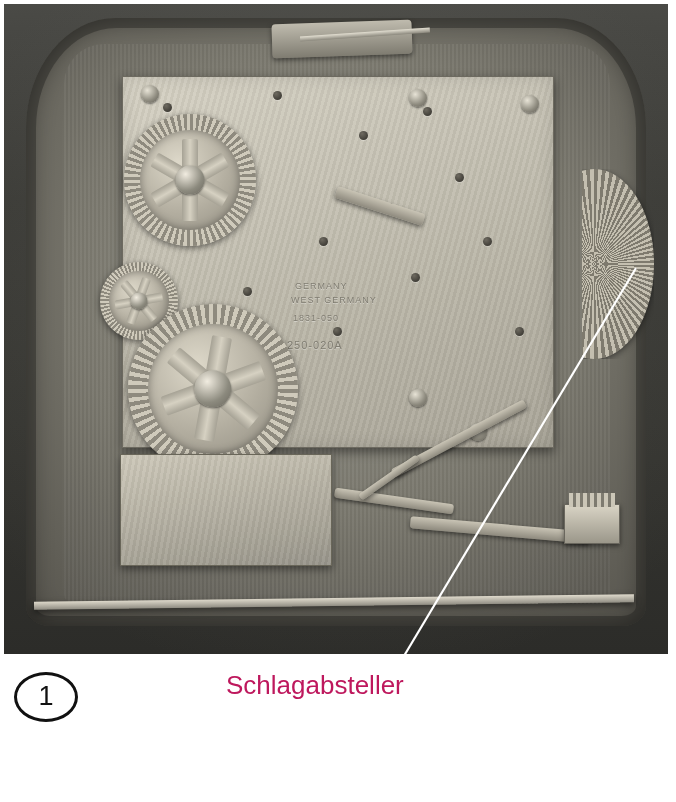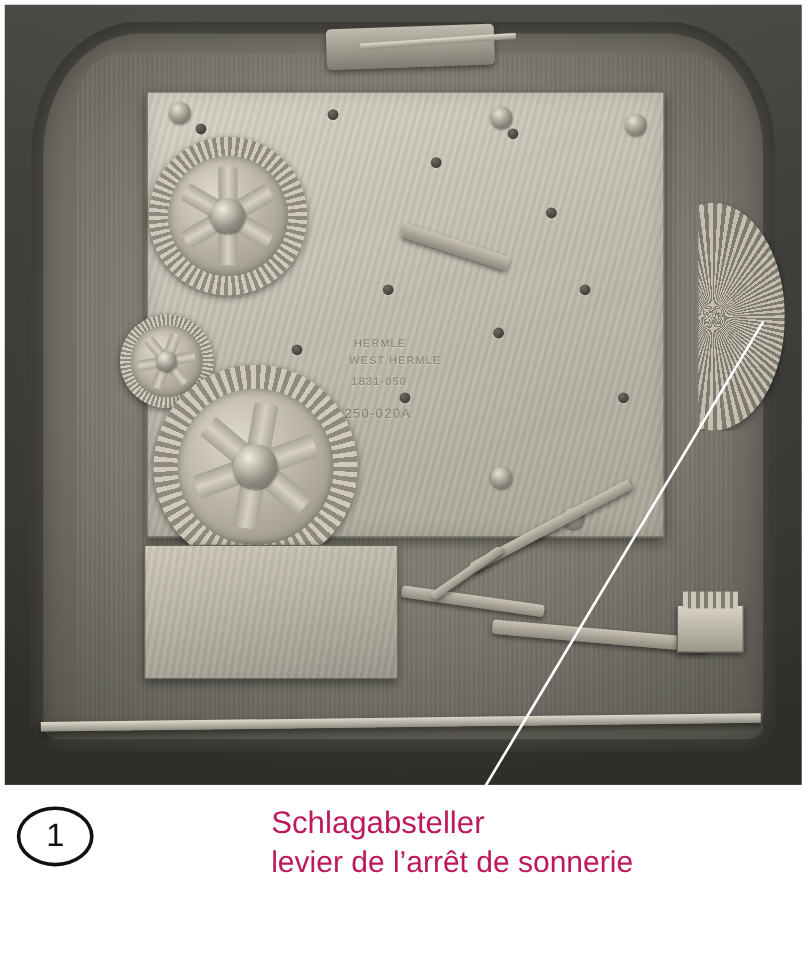--- a/index.html
+++ b/index.html
@@ -306,22 +306,22 @@
       <div class="hole" style="left:210px; top:250px;"></div>
       <div class="hole" style="left:392px; top:250px;"></div>
 
       <div class="post" style="left:18px;  top:8px;"></div>
       <div class="post" style="left:286px; top:12px;"></div>
       <div class="post" style="left:398px; top:18px;"></div>
       <div class="post" style="left:12px;  top:330px;"></div>
       <div class="post" style="left:286px; top:312px;"></div>
       <div class="post" style="left:346px; top:346px;"></div>
 
-      <div class="engrave" style="left:172px; top:204px;">HERMLE</div>
-      <div class="engrave" style="left:168px; top:218px;">WEST HERMLE</div>
+      <div class="engrave" style="left:172px; top:204px;">GERMANY</div>
+      <div class="engrave" style="left:168px; top:218px;">WEST GERMANY</div>
       <div class="engrave" style="left:170px; top:236px;">1831-050</div>
       <div class="engrave" style="left:164px; top:262px; font-size:11px;">250-020A</div>
     </div>
 
     <div class="gear" style="left:120px; top:110px; width:132px; height:132px;">
       <div class="spoke" style="transform:rotate(0deg)"></div>
       <div class="spoke" style="transform:rotate(60deg)"></div>
       <div class="spoke" style="transform:rotate(120deg)"></div>
       <div class="hub"></div>
     </div>
@@ -355,16 +355,15 @@
   </div>
 
   <svg id="leader" viewBox="0 0 676 802">
     <line x1="636" y1="268" x2="392" y2="676" stroke="#ffffff" stroke-width="2.2"></line>
   </svg>
 
   <div id="figure-number">1</div>
 
   <div id="caption">
     <div class="line l1">Schlagabsteller</div>
-    <div class="line l3">levier de l’arrêt de sonnerie</div>
   </div>
 
 </div>
 
 </body></html>

